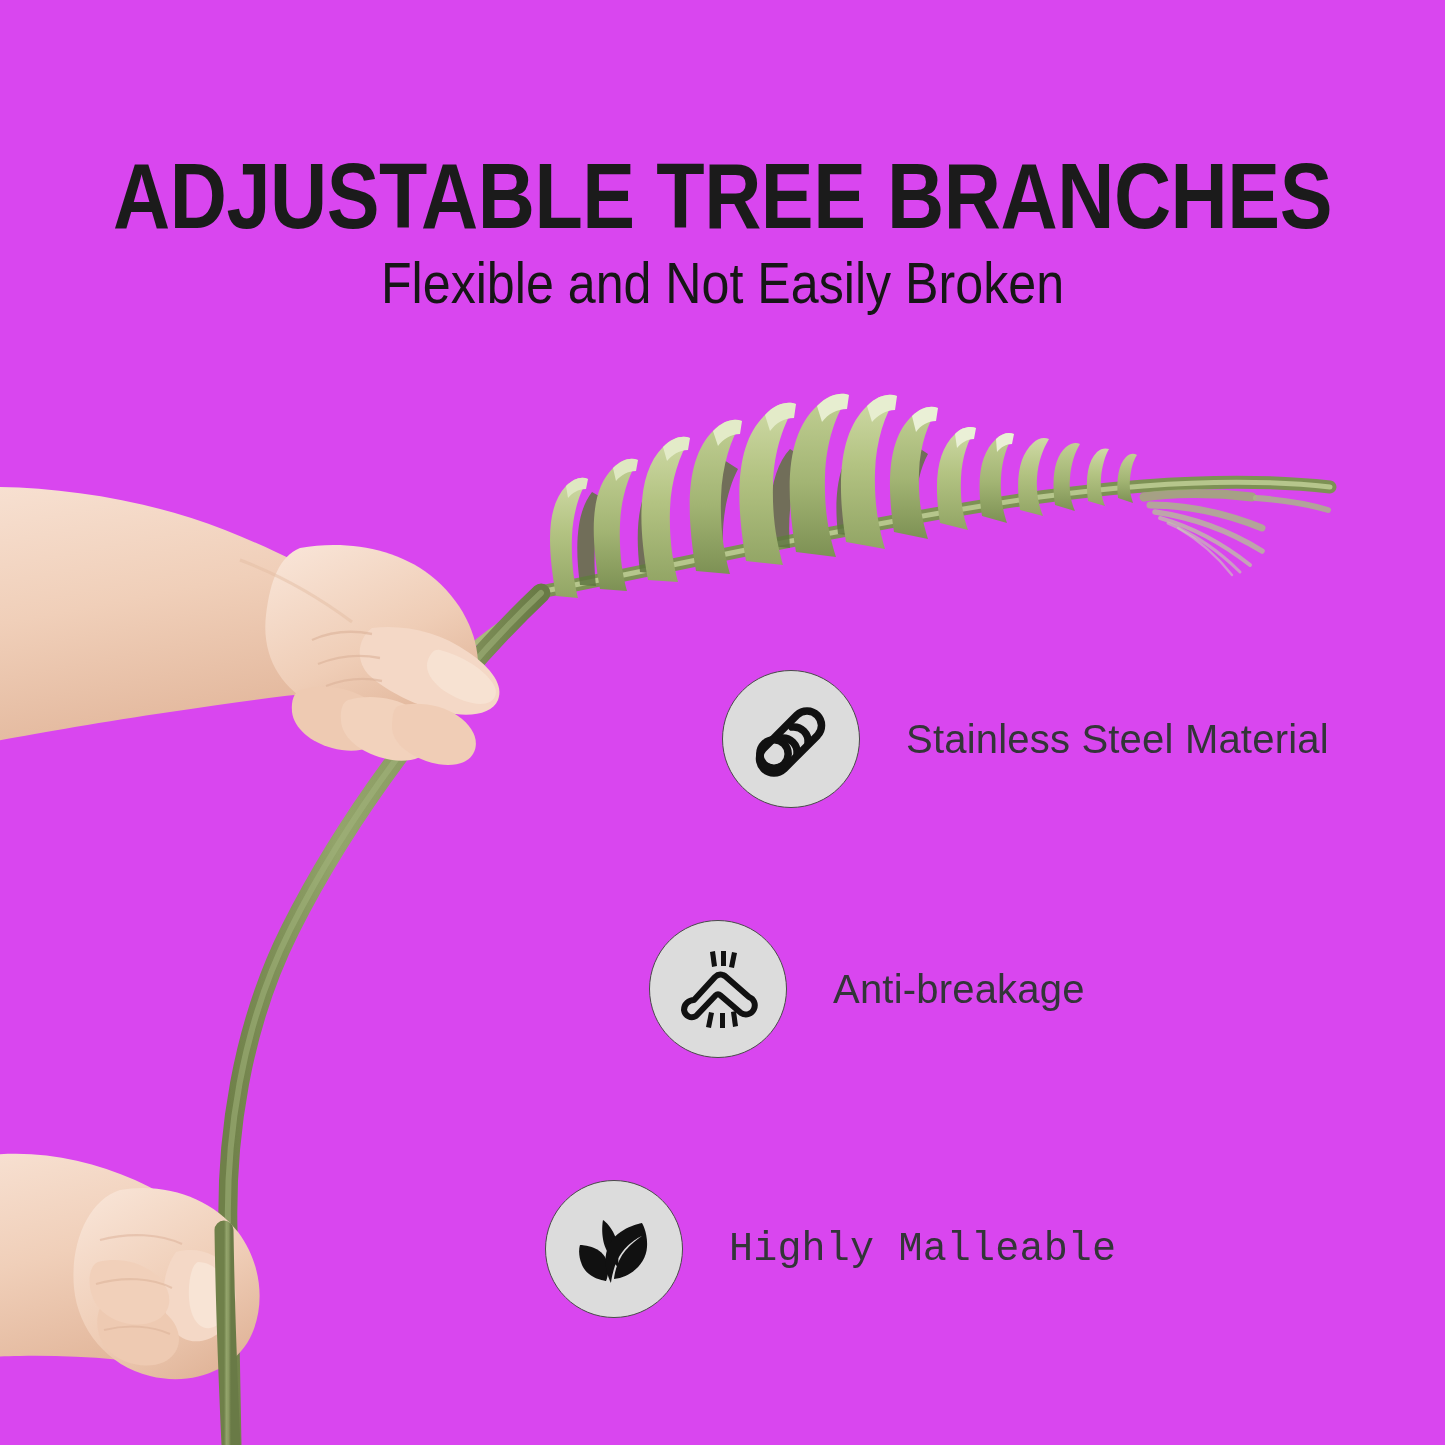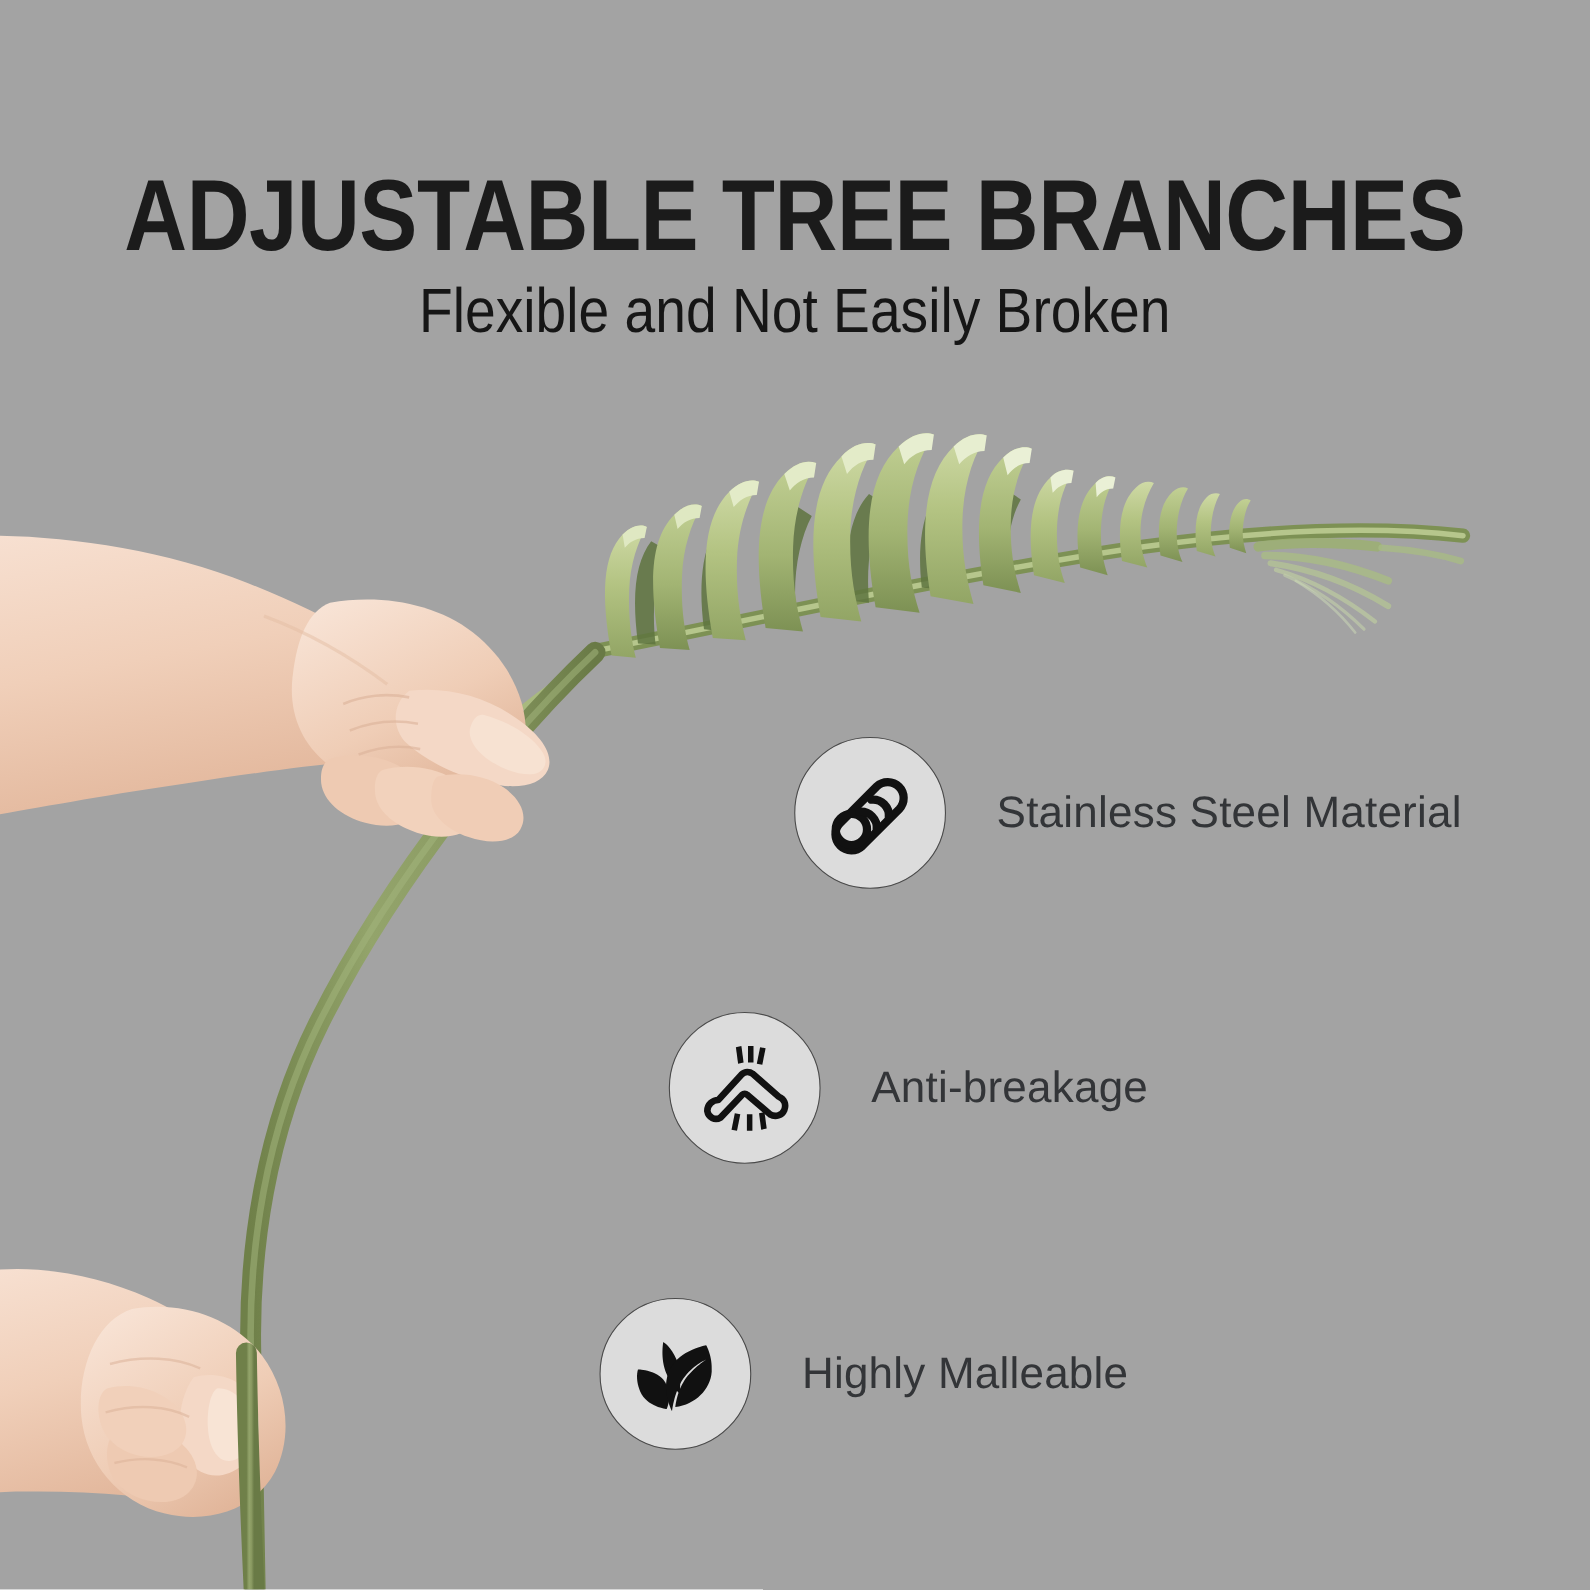--- a/index.html
+++ b/index.html
@@ -4,21 +4,21 @@
 <style>
   html, body {
     margin: 0;
     padding: 0;
     background: #ffffff;
   }
   #poster {
     position: relative;
     width: 1445px;
     height: 1445px;
-    background: #a3a3a3;
+    background: #d946ef;
     overflow: hidden;
     font-family: "Liberation Sans", sans-serif;
   }
 
   
   #header-block {
     position: absolute;
     top: 0; left: 0;
     width: 1445px;
     text-align: center;
@@ -58,22 +58,22 @@
     pointer-events: none;
   }
 
   
   .feature-row {
     position: absolute;
     display: flex;
     align-items: center;
   }
   #feature-row-0 { left: 722px; top: 670px; }
-  #feature-row-1 { left: 608px; top: 920px; text-align: right; }
-  #feature-row-2 { left: 545px; top: 1180px; }
+  #feature-row-1 { left: 649px; top: 920px; text-align: right; }
+  #feature-row-2 { left: 545px; top: 1180px; font-family: Liberation Mono, monospace; }
 
   .feature-badge {
     width: 138px;
     height: 138px;
     border-radius: 50%;
     background: #dcdcdc;
     border: 1.6px solid #4a4a4a;
     box-sizing: border-box;
     display: flex;
     align-items: center;

